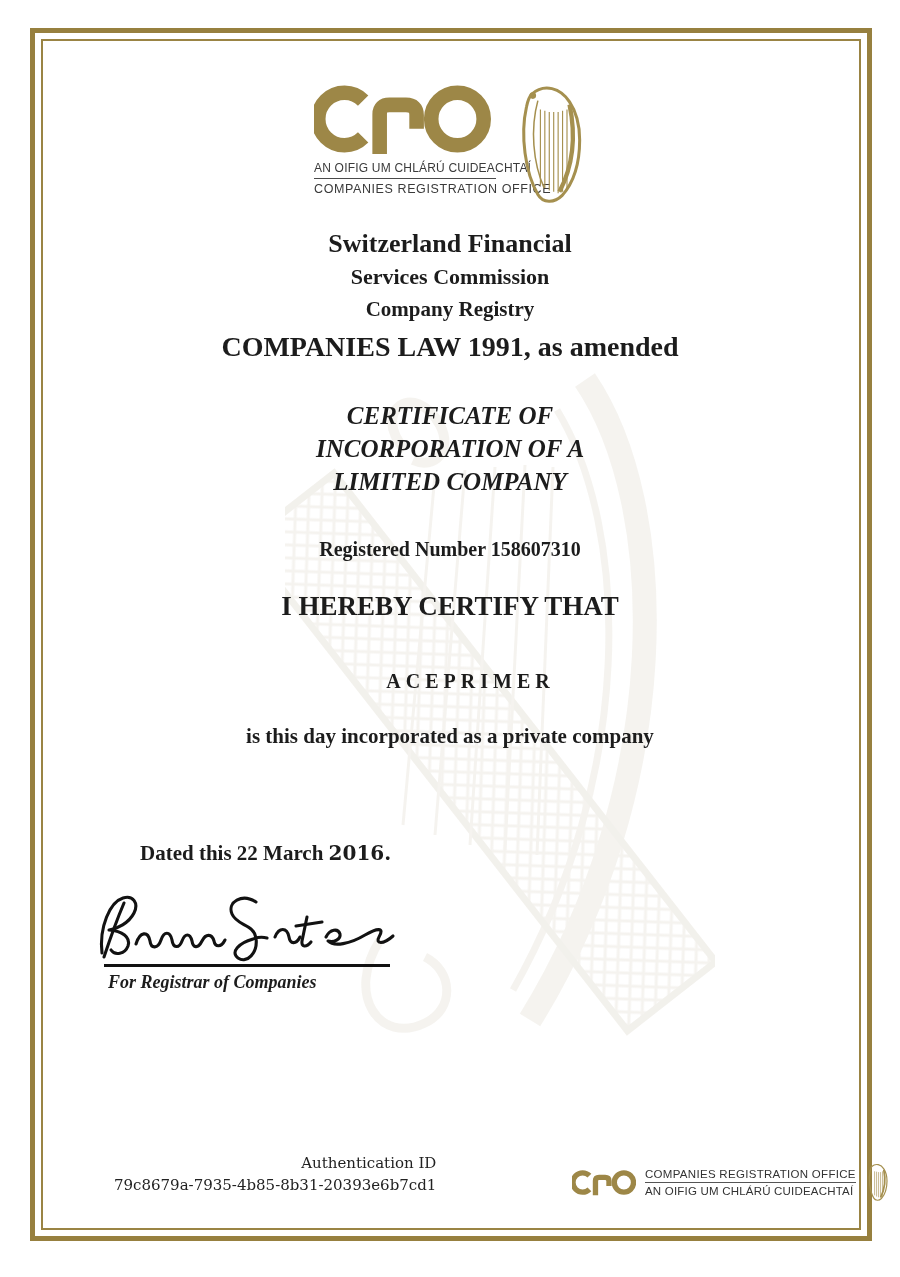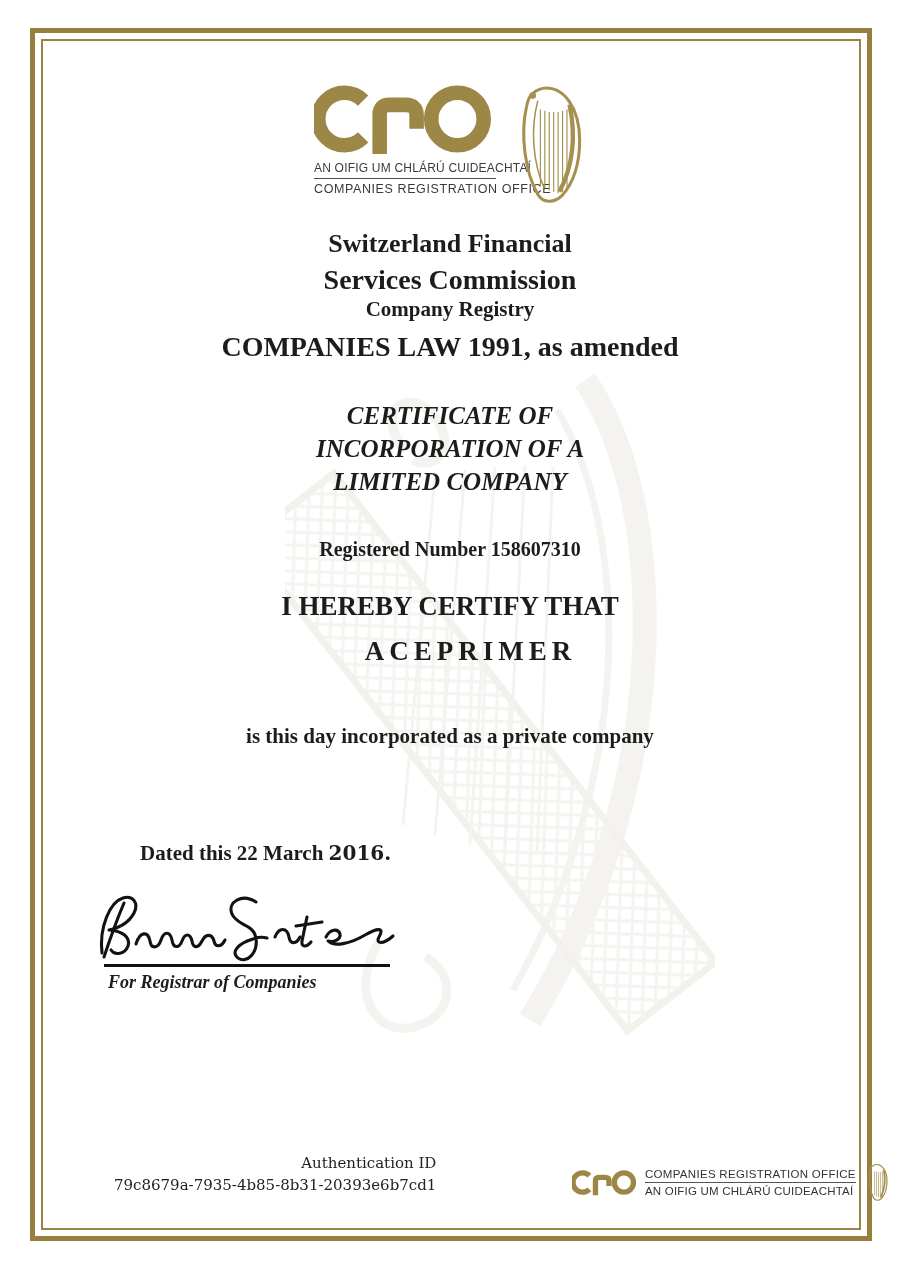--- a/index.html
+++ b/index.html
@@ -19,27 +19,27 @@
   .top-logo{position:absolute;top:84px;left:0;right:0;
     display:flex;justify-content:center;align-items:flex-start;gap:14px;}
   .cro-block{width:182px;}
   .cro-sub{font-family:"Liberation Sans",sans-serif;color:#3a3a3a;text-align:left;}
   .cro-sub .l1{font-size:12px;letter-spacing:.2px;padding:3px 0 3px 0;white-space:nowrap;}
   .cro-sub .l2{font-size:12.5px;letter-spacing:.6px;border-top:1.5px solid #4a4a4a;
     padding-top:3px;white-space:nowrap;}
   
   .c{position:absolute;left:0;right:0;text-align:center;}
   .authority1{top:229px;font-size:26px;font-weight:bold;}
-  .authority2{top:264px;font-size:28px;font-weight:bold;}
+  .authority2{top:264px;font-size:22px;font-weight:bold;}
   .registry{top:297px;font-size:21px;font-weight:bold;}
   .law{top:331px;font-size:28px;font-weight:bold;}
   .cert-title{top:399px;font-size:25px;font-weight:bold;font-style:italic;line-height:33px;}
   .regnum{top:538px;font-size:20px;font-weight:bold;}
   .certify{top:591px;font-size:27px;font-weight:bold;}
-  .company{top:636px;font-size:27px;font-weight:bold;letter-spacing:5px;padding-left:41px;}
+  .company{top:670px;font-size:20px;font-weight:bold;letter-spacing:5px;padding-left:41px;}
   .statement{top:721px;font-size:21px;font-weight:bold;line-height:31px;}
   
   .dated{position:absolute;left:128px;top:841px;font-size:21px;}
   .dated .pre{font-weight:bold;margin-left:12px;}
   .dated .yr{font-weight:bold;font-family:"DejaVu Serif",serif;font-size:20px;}
   .signature{position:absolute;left:96px;top:893px;width:305px;height:72px;}
   .sig-line{position:absolute;left:104px;top:964px;width:286px;height:3px;background:#111;}
   .registrar{position:absolute;left:108px;top:972px;font-size:18px;font-weight:bold;font-style:italic;}
   
   .auth{position:absolute;left:114px;top:1152px;font-family:"DejaVu Serif",serif;

